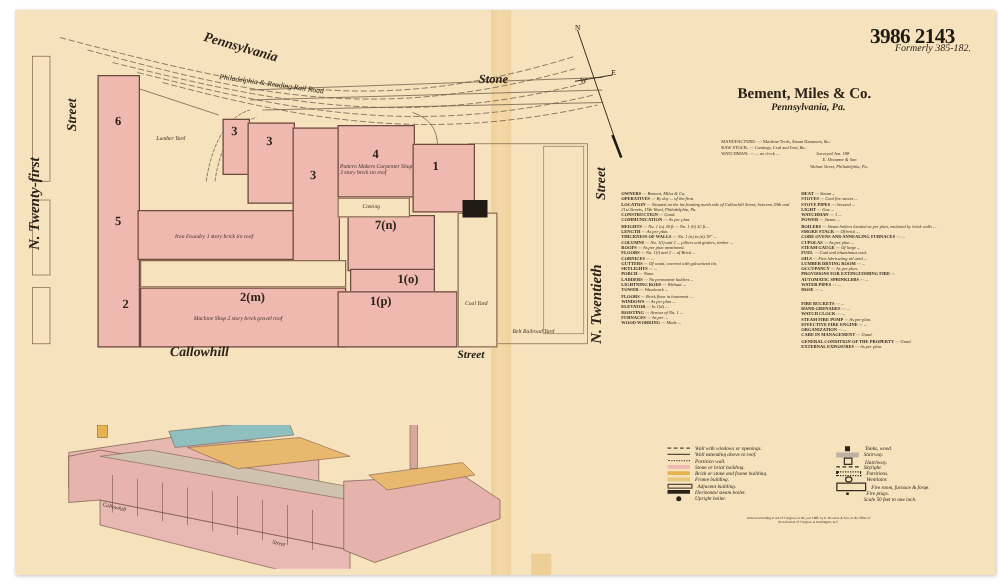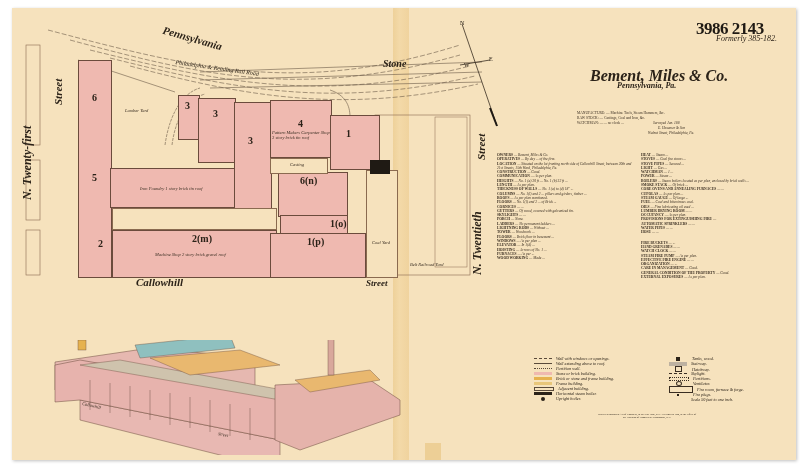--- a/index.html
+++ b/index.html
@@ -4,21 +4,21 @@
 <style>
   html,body{margin:0;padding:0;background:#fff;}
   body{width:800px;height:467px;position:relative;overflow:hidden;font-family:"Liberation Serif",serif;}
   .sheet{position:absolute;left:12px;top:8px;width:784px;height:452px;background:#f6e2bd;box-shadow:1px 1px 3px rgba(0,0,0,.25);}
   .fold{position:absolute;left:393px;top:8px;width:16px;height:452px;background:linear-gradient(90deg,#eed19a,#f3d9a8 40%,#f0d39e);}
   .fold-patch{position:absolute;left:425px;top:443px;width:16px;height:17px;background:#edcf96;}
   .txt{position:absolute;color:#2b2218;white-space:nowrap;}
   .ital{font-style:italic;}
   .sheet-num{position:absolute;left:696px;top:19px;font-size:17px;font-weight:bold;letter-spacing:-.5px;color:#1f1a14;font-family:"Liberation Serif",serif;}
   .formerly{position:absolute;left:716px;top:34px;font-size:8px;font-style:italic;color:#2b2218;}
-  .company{position:absolute;left:590px;top:67px;font-size:16px;font-weight:bold;font-style:italic;color:#2b2218;}
+  .company{position:absolute;left:590px;top:67px;font-size:12px;font-weight:bold;color:#2b2218;}
   .city{position:absolute;left:617px;top:81px;font-size:8px;font-style:italic;font-weight:bold;color:#2b2218;}
   .small{font-size:3.6px;line-height:4.3px;color:#3a2e22;}
   .bld{position:absolute;background:#efb9b0;border:1px solid #6b4b3c;box-sizing:border-box;}
   .yard{position:absolute;background:#f6e2bd;border:1px solid #8a6a50;box-sizing:border-box;}
   .lbl{position:absolute;font-size:10px;font-weight:bold;color:#2b2218;}
   .note{position:absolute;font-size:4.5px;font-style:italic;color:#3a2e22;}
   .street{position:absolute;font-style:italic;font-weight:bold;color:#2b2218;}
   .legend-row{position:absolute;display:flex;align-items:center;font-size:4.2px;font-style:italic;color:#2b2218;}
   .sw{display:inline-block;width:18px;height:3px;margin-right:4px;}
   .boiler{position:absolute;background:#1f1a14;}
@@ -80,24 +80,24 @@
 <div class="boiler" style="left:370px;top:160px;width:20px;height:14px;"></div>
 
 <div class="lbl" style="left:92px;top:92px;">6</div>
 <div class="lbl" style="left:92px;top:172px;">5</div>
 <div class="lbl" style="left:185px;top:100px;">3</div>
 <div class="lbl" style="left:213px;top:108px;">3</div>
 <div class="lbl" style="left:248px;top:135px;">3</div>
 <div class="lbl" style="left:298px;top:118px;">4</div>
 <div class="lbl" style="left:346px;top:128px;">1</div>
 <div class="lbl" style="left:192px;top:233px;">2(m)</div>
-<div class="lbl" style="left:300px;top:175px;">6(n)</div>
+<div class="lbl" style="left:300px;top:175px;">7(n)</div>
 <div class="lbl" style="left:98px;top:238px;">2</div>
-<div class="lbl" style="left:330px;top:218px;">1(o)</div>
-<div class="lbl" style="left:307px;top:236px;">1(p)</div>
+<div class="lbl" style="left:318px;top:218px;">1(o)</div>
+<div class="lbl" style="left:296px;top:236px;">1(p)</div>
 
 <div class="note" style="left:140px;top:186px;">Iron Foundry  1 story brick tin roof</div>
 <div class="note" style="left:155px;top:252px;">Machine Shop 2 story brick gravel roof</div>
 <div class="note" style="left:272px;top:130px;width:58px;white-space:normal;">Pattern Makers Carpenter Shop 3 story brick tin roof</div>
 <div class="note" style="left:290px;top:162px;">Casting</div>
 <div class="note" style="left:125px;top:108px;">Lumber Yard</div>
 <div class="note" style="left:372px;top:240px;">Coal Yard</div>
 <div class="note" style="left:410px;top:262px;">Belt Railroad Yard</div>
 
 <div class="street" style="left:162px;top:32px;font-size:11px;transform:rotate(16deg);">Pennsylvania</div>

